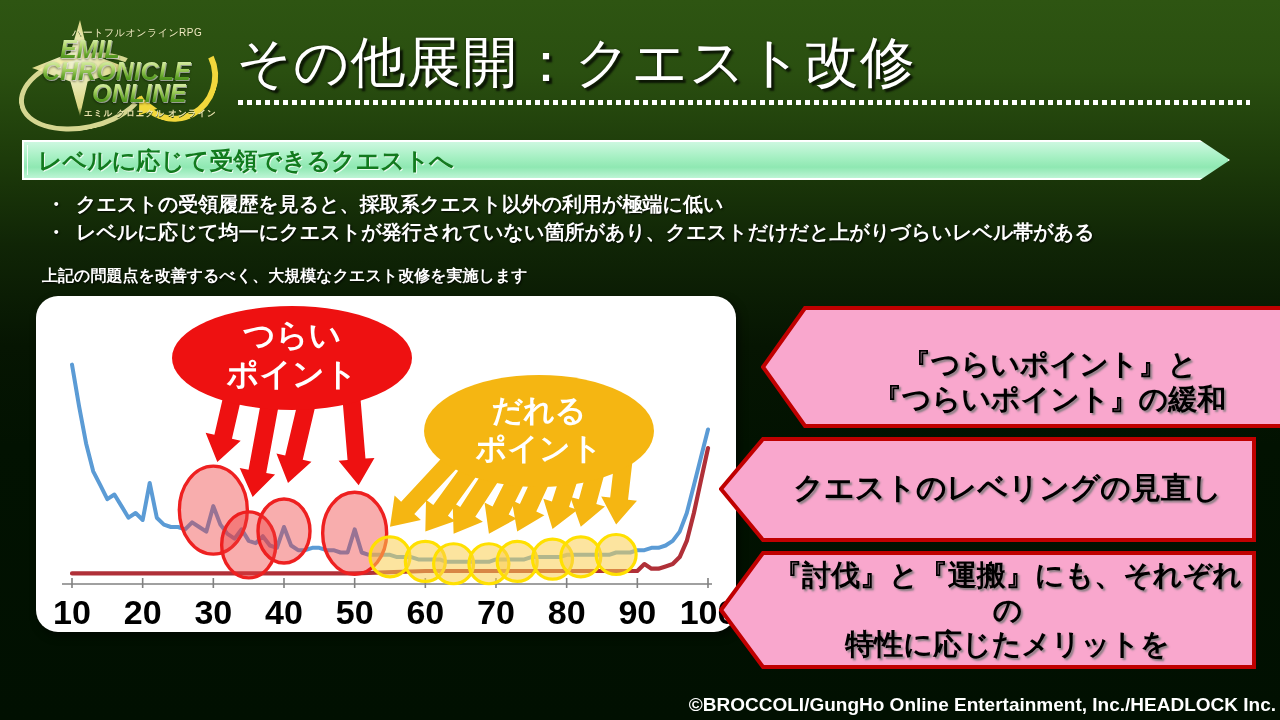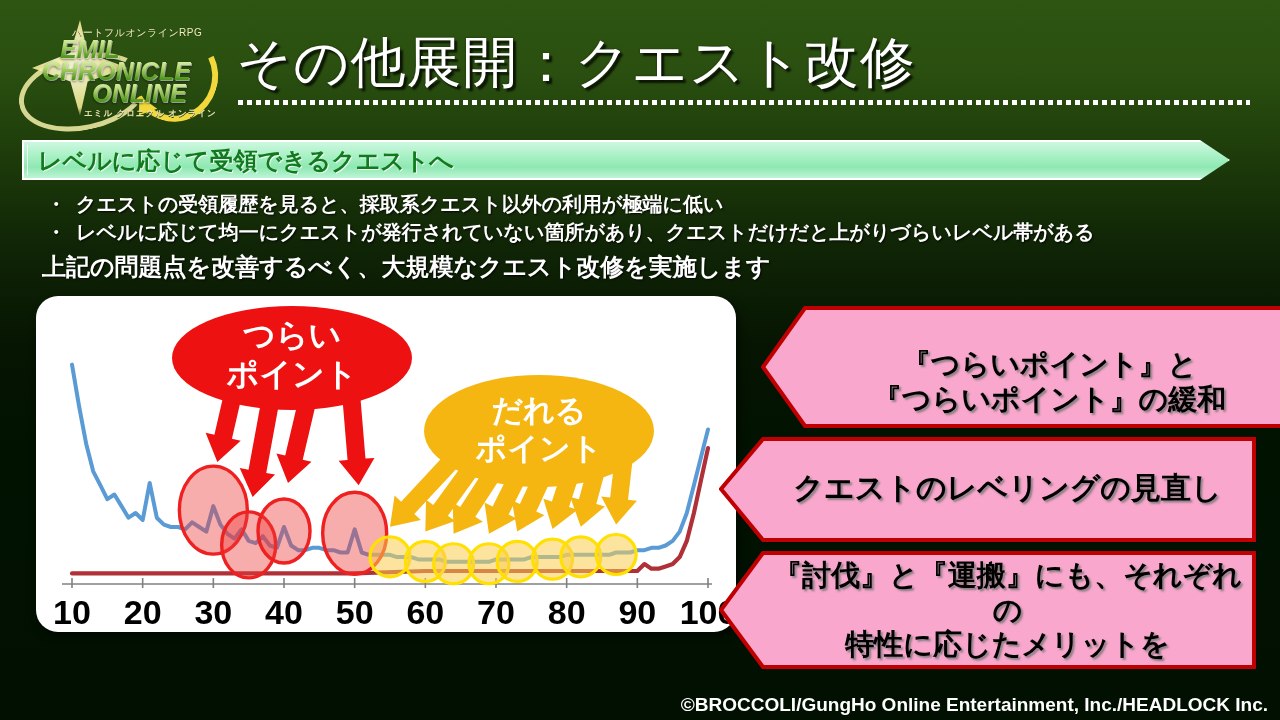--- a/index.html
+++ b/index.html
@@ -49,22 +49,22 @@
   #banner .inner{position:absolute;left:3px;top:3px;right:3px;bottom:3px;
       border-left:1px solid rgba(255,255,255,.8);}
   #banner-text{position:absolute;left:16px;top:5px;font-size:24px;font-weight:bold;color:#127a1e;
       letter-spacing:0px;white-space:nowrap;text-shadow:1px 1px 0 rgba(255,255,255,.8);}
 
   
   #bullets{position:absolute;left:36px;top:190px;width:1220px;color:#ffffff;}
   .bullet-row{display:flex;align-items:flex-start;font-size:20px;font-weight:bold;line-height:1.42;
       text-shadow:1px 1px 2px rgba(0,0,0,.85);white-space:nowrap;}
   .bullet-dot{width:40px;flex:0 0 40px;text-align:center;}
-  .para{font-size:24px;font-weight:bold;line-height:1.42;color:#fff;white-space:nowrap;
-      text-shadow:1px 1px 2px rgba(0,0,0,.85);margin-top:3px;padding-left:6px;}
+  .para{font-size:16px;font-weight:bold;line-height:1.42;color:#fff;white-space:nowrap;
+      text-shadow:1px 1px 2px rgba(0,0,0,.85);margin-top:18px;padding-left:6px;}
 
   
   #chart-card{position:absolute;left:36px;top:296px;width:700px;height:336px;background:#ffffff;
       border-radius:22px;box-shadow:3px 4px 8px rgba(0,0,0,.55);overflow:hidden;}
   #chart-svg{position:absolute;left:0;top:0;}
 
   .cb-text{font-family:"Liberation Sans","DejaVu Sans",sans-serif;font-weight:bold;fill:#ffffff;}
 
   
   .callout{position:absolute;width:537px;}
@@ -72,21 +72,21 @@
   .callout .ctext{position:absolute;left:54px;right:14px;top:0;bottom:0;display:flex;flex-direction:column;
       align-items:center;justify-content:center;color:#000;font-weight:bold;text-align:center;
       text-shadow:2px 2px 2px rgba(120,120,120,.85);line-height:1.2;}
   #callout1{left:761px;top:306px;height:152px;}
   #callout2{left:719px;top:437px;height:105px;font-family:Liberation Mono, monospace;}
   #callout3{left:719px;top:551px;height:118px;}
   #callout1 .ctext,#callout3 .ctext{font-size:29px;}
   #callout2 .ctext{font-size:30px;}
 
   
-  #copyright{position:absolute;right:12px;bottom:4px;font-size:19px;font-weight:bold;color:#ffffff;
+  #copyright{position:absolute;right:4px;bottom:4px;font-size:19px;font-weight:bold;color:#ffffff;
       white-space:nowrap;letter-spacing:0px;}
 </style>
 </head>
 <body>
 
 <div id="slide">
 
   <div id="header">
 
     <div id="logo">

